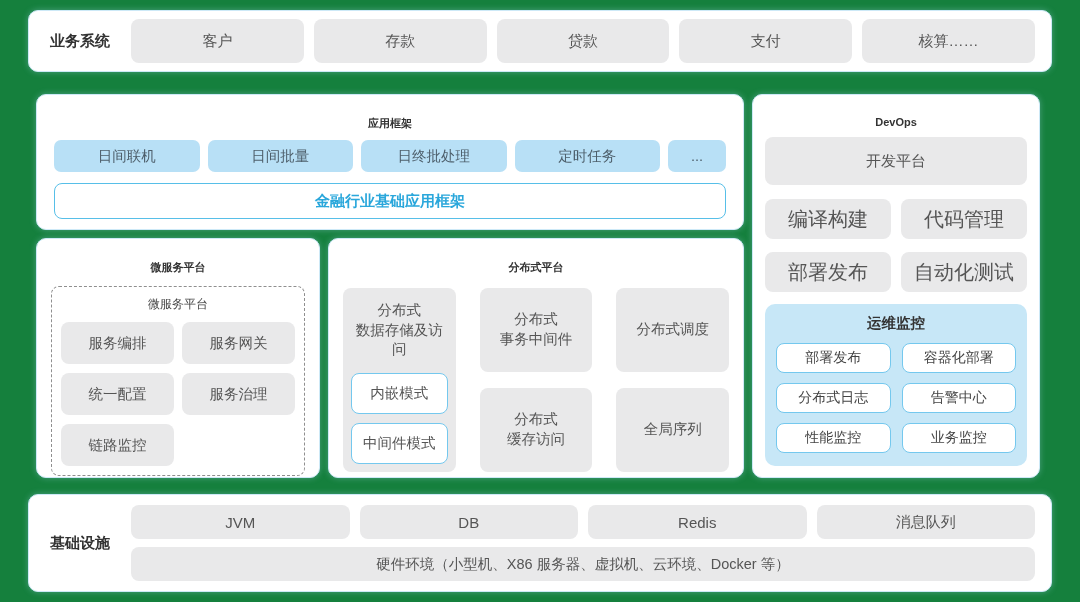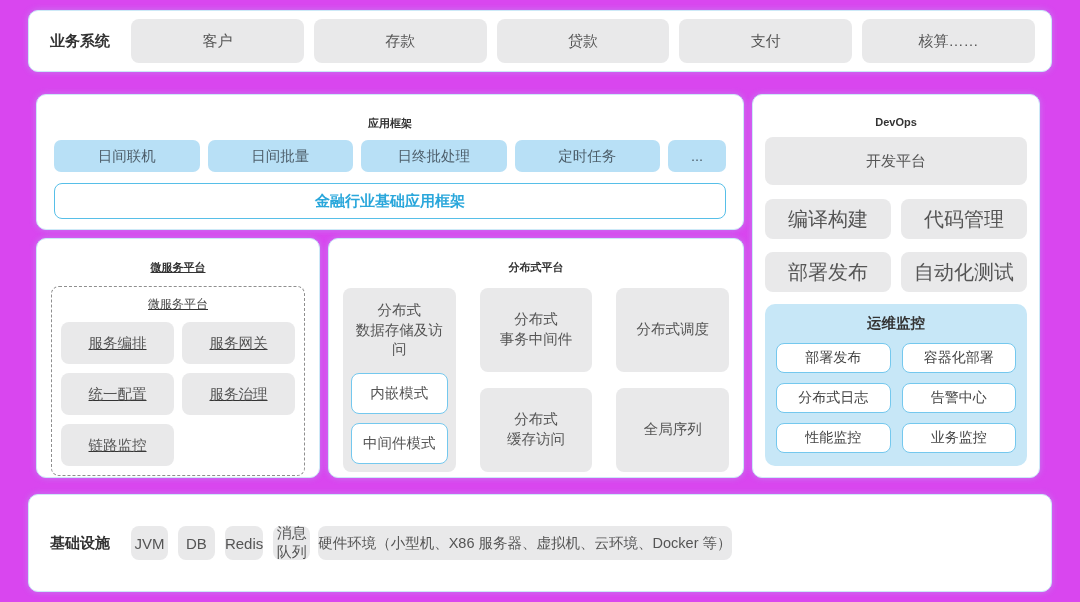--- a/index.html
+++ b/index.html
@@ -1,18 +1,18 @@
 <!DOCTYPE html>
 <html><head>
 <meta charset="utf-8">
 <style>
   * { margin:0; padding:0; box-sizing:border-box; }
   html,body { background:#fff; }
   .page {
-    width:1080px; height:602px; background:#d946ef; position:relative;
+    width:1080px; height:602px; background:#15803d; position:relative;
     font-family:"Liberation Sans","DejaVu Sans",sans-serif; padding-top:10px;
     color:#333; overflow:hidden;
   }
   .panel {
     background:#fff; border:1.5px solid #cde9f7; border-radius:10px;
     box-shadow:0 0 6px rgba(163,214,240,.38);
   }
   
   .strip { margin:0 28px; display:flex; align-items:center; }
   .strip.top { height:62px; padding-right:16px; }
@@ -22,21 +22,21 @@
     background:#e9e9ea; border-radius:8px; color:#555; font-size:15px;
     display:flex; align-items:center; justify-content:center; text-align:center;
   }
   .strip.top .g-btn { flex:1; height:44px; }
   
   .mid {
     margin:22px 36px 0; display:grid; gap:8px;
     grid-template-columns:284px 416px 288px; grid-template-rows:136px 240px;
   }
   .af-panel { grid-column:1/3; grid-row:1; }
-  .ms-panel { grid-column:1; grid-row:2;text-decoration:underline; }
+  .ms-panel { grid-column:1; grid-row:2; }
   .dp-panel { grid-column:2; grid-row:2; }
   .devops-panel { grid-column:3; grid-row:1/3; }
   .panel-title { text-align:center; font-size:11px; font-weight:600; color:#333; padding-top:21px; }
   
   .af-row { display:flex; gap:8px; margin:9px 17px 0; }
   .b-btn {
     flex:1; height:32px; background:#b8e0f6; border-radius:7px; color:#4d5e6a;
     font-size:14.5px; display:flex; align-items:center; justify-content:center;
   }
   .b-btn.more { flex:0 0 58px; }
@@ -78,21 +78,21 @@
     white-space:pre-line; text-align:center; color:#555; font-size:14.5px; line-height:1.35;
   }
   .mode-btn {
     background:#fff; border:1.2px solid #74c8ee; border-radius:8px; height:48px;
     margin-top:9px; display:flex; align-items:center; justify-content:center;
     font-size:14.5px; color:#555;
   }
   .mode-btn.first { margin-top:13px; }
   
   .infra { margin:16px 28px 0; height:98px; display:flex; align-items:center; padding-right:16px; }
-  .infra-items { flex:1; display:flex; flex-direction:row; gap:8px; }
+  .infra-items { flex:1; display:flex; flex-direction:column; gap:8px; }
   .infra-row1 { display:flex; gap:10px; }
   .infra-row1 .g-btn { flex:1; height:34px; }
   .hardware { height:34px; font-size:14.5px; }
 </style>
 </head>
 <body>
 
 <div class="page">
 
   <div class="panel strip top">

